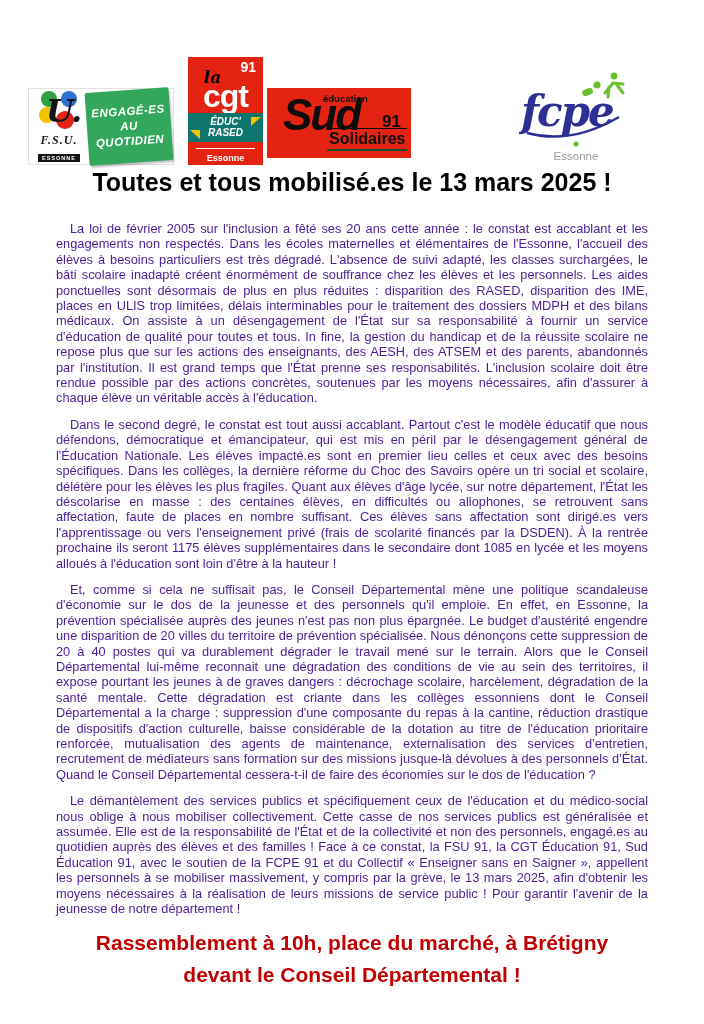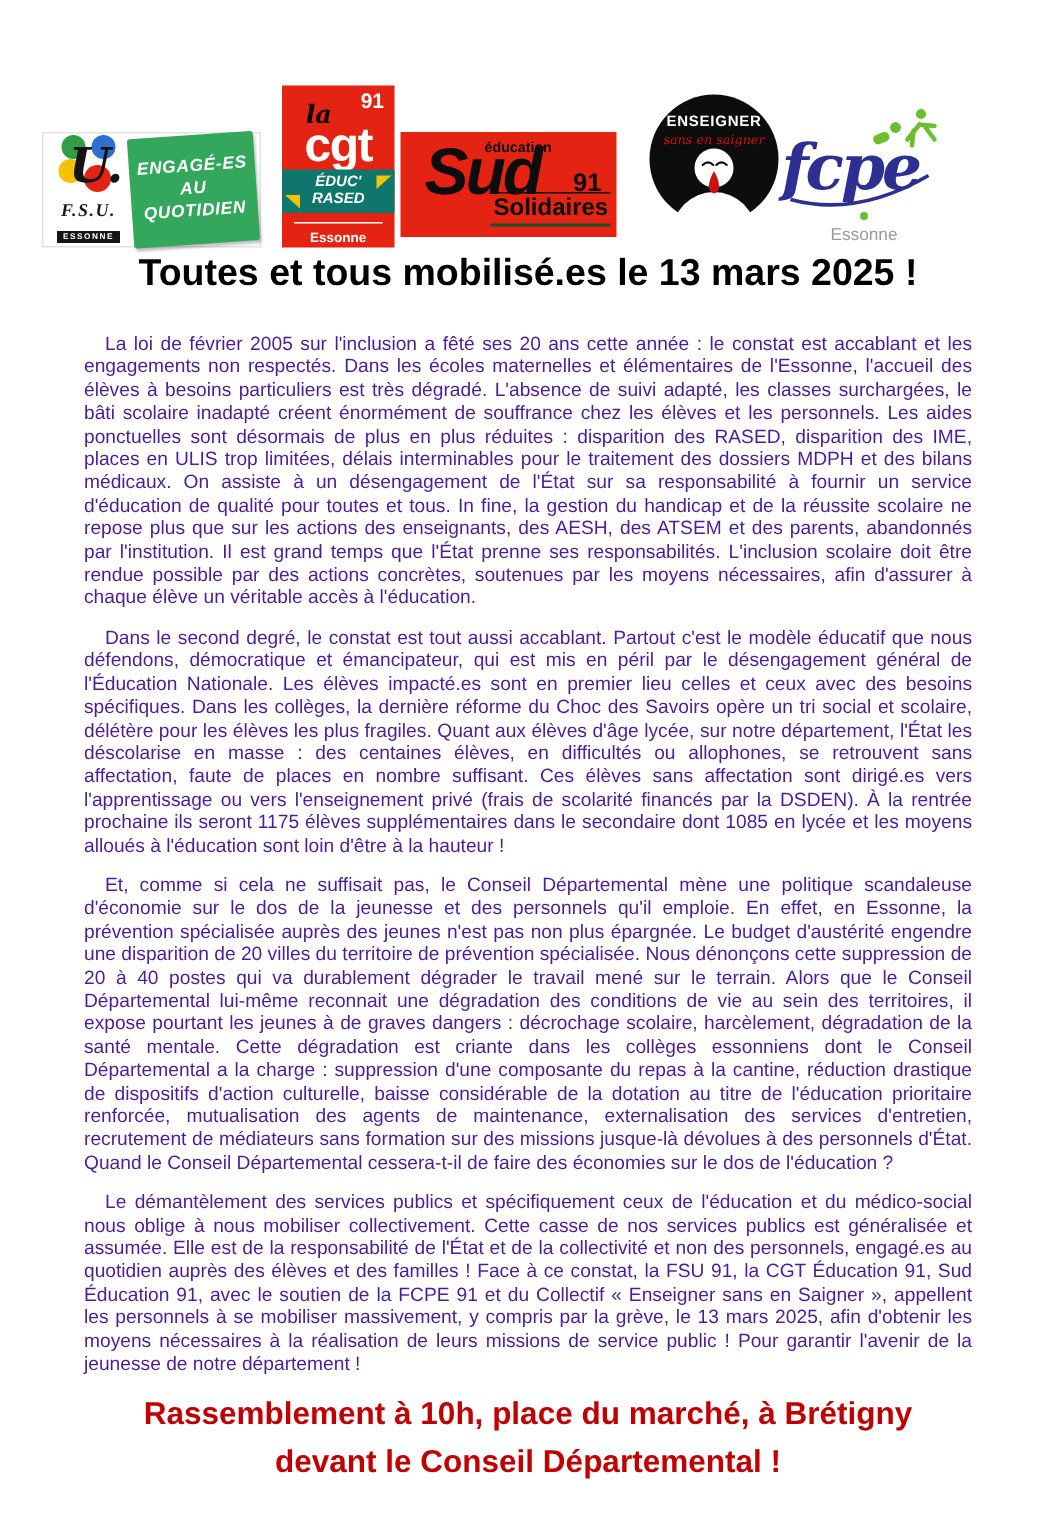--- a/index.html
+++ b/index.html
@@ -106,32 +106,20 @@
       <div class="cgt-region">Essonne</div>
     </div>
 
     <div class="logo logo-sud">
       <div class="sud-edu">éducation</div>
       <div class="sud-name">Sud</div>
       <div class="sud-91">91</div>
       <div class="sud-sol">Solidaires</div>
     </div>
 
-    <div class="logo logo-ess">
-      <svg width="90" height="98" viewBox="0 0 90 98">
-        <circle cx="45" cy="44" r="43" fill="#0d0d0d"></circle>
-        <circle cx="45" cy="94" r="28" fill="#ffffff"></circle>
-        <text x="45" y="22" text-anchor="middle" fill="#ffffff" font-size="10" font-weight="bold" letter-spacing="0.5" font-family="Liberation Sans, sans-serif">ENSEIGNER</text>
-        <text x="45" y="34" text-anchor="middle" fill="#cc1111" font-size="8.5" font-style="italic" font-family="DejaVu Serif, serif">sans en saigner</text>
-        <circle cx="45" cy="50" r="13" fill="#ffffff"></circle>
-        <path d="M37.5 48 q3.5 -3.5 7 0" stroke="#0d0d0d" stroke-width="1.4" fill="none" stroke-linecap="round"></path>
-        <path d="M46.5 48 q3.5 -3.5 7 0" stroke="#0d0d0d" stroke-width="1.4" fill="none" stroke-linecap="round"></path>
-        <path d="M45 52 C40.5 60 40.5 66 45 67 C49.5 66 49.5 60 45 52 Z" fill="#cc1111"></path>
-      </svg>
-    </div>
 
     <div class="logo logo-fcpe">
       <svg width="114" height="96" viewBox="0 0 114 96">
         <circle cx="78" cy="15" r="3.6" fill="#6abf2e"></circle>
         <rect x="63" y="19" width="11" height="6.5" rx="3" fill="#6abf2e" transform="rotate(-22 68 22)"></rect>
         <circle cx="95" cy="6" r="3.4" fill="#6abf2e"></circle>
         <path d="M86 23 l8 -10 M94 13 l10 1 M90 17 l-1 10 M98 15 l6 8" stroke="#6abf2e" stroke-width="3" fill="none" stroke-linecap="round"></path>
         <text x="2" y="56" font-family="DejaVu Serif, serif" font-style="italic" font-weight="bold" font-size="42" letter-spacing="-2" fill="#2d2f92">fcpe</text>
         <path d="M8 63 q44 12 92 -16" stroke="#2d2f92" stroke-width="2.5" fill="none"></path>
         <circle cx="57" cy="74" r="2.6" fill="#6abf2e"></circle>

